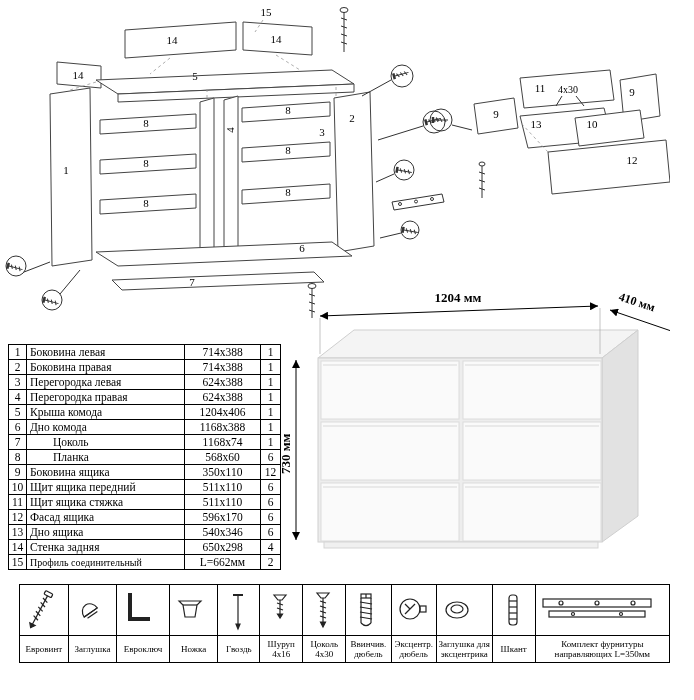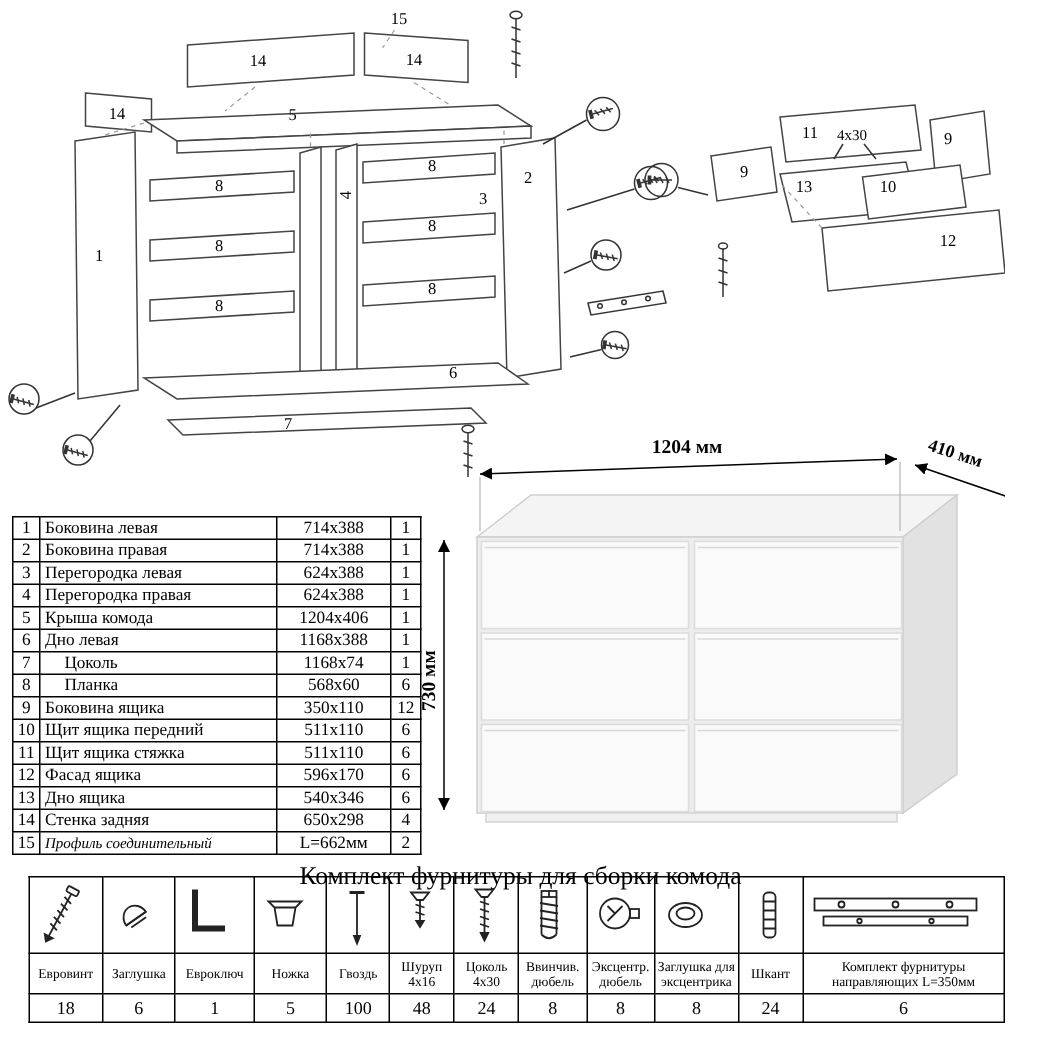--- a/index.html
+++ b/index.html
@@ -4,22 +4,22 @@
 <style>
   html,body{margin:0;padding:0;background:#fff;}
   .page{position:relative;width:670px;height:700px;background:#fff;overflow:hidden;
         font-family:"Liberation Serif",serif;color:#000;}
   .abs{position:absolute;}
   table{border-collapse:collapse;}
   
   .parts{left:8px;top:344px;font-size:11.5px;}
   .parts td{border:1px solid #000;height:14px;line-height:13px;padding:0 3px;white-space:nowrap;}
   .parts td.c{text-align:center;padding:0 1px;}
-  .parts tr:nth-child(7) td.nm,.parts tr:nth-child(8) td.nm{padding-left:16px;}
-  .parts tr:nth-child(15) td.nm{font-size:10px;font-style:italic;}
+  .parts tr:nth-child(7) td.nm,.parts tr:nth-child(8) td.nm{padding-left:26px;}
+  .parts tr:nth-child(15) td.nm{font-size:10px;}
   
   .title{top:574px;left:0;width:694px;text-align:center;font-size:17px;}
   
   .hw{left:8px;top:584px;table-layout:fixed;font-size:9px;margin-left:11px;}
   .hw td{border:1px solid #000;text-align:center;vertical-align:middle;padding:1px;overflow:hidden;}
   .hw td.ic{height:48px;}
   .hw td.nm{height:24px;line-height:10px;}
   .hw td.q{height:16px;font-size:12px;}
   svg{display:block;}
 </style>
@@ -242,21 +242,21 @@
           <td class="c">1</td>
         </tr>
       <tr>
           <td class="c">5</td>
           <td class="nm">Крыша комода</td>
           <td class="c">1204x406</td>
           <td class="c">1</td>
         </tr>
       <tr>
           <td class="c">6</td>
-          <td class="nm">Дно левая</td>
+          <td class="nm">Дно комода</td>
           <td class="c">1168x388</td>
           <td class="c">1</td>
         </tr>
       <tr>
           <td class="c">7</td>
           <td class="nm">Цоколь</td>
           <td class="c">1168x74</td>
           <td class="c">1</td>
         </tr>
       <tr>
@@ -303,21 +303,20 @@
         </tr>
       <tr>
           <td class="c">15</td>
           <td class="nm">Профиль соединительный</td>
           <td class="c">L=662мм</td>
           <td class="c">2</td>
         </tr>
     </tbody>
   </table>
 
-  <div class="abs title">Комплект фурнитуры для сборки комода</div>
 
   <table class="abs hw">
     <colgroup>
       <col style="width:52px">
         <col style="width:52px">
         <col style="width:57px">
         <col style="width:52px">
       <col style="width:42px">
         <col style="width:44px">
         <col style="width:44px">
@@ -463,30 +462,16 @@
         <td class="nm">Ножка</td>
         <td class="nm">Гвоздь</td>
         <td class="nm">Шуруп 4x16</td>
         <td class="nm">Цоколь 4x30</td>
         <td class="nm">Ввинчив. дюбель</td>
         <td class="nm">Эксцентр. дюбель</td>
         <td class="nm">Заглушка для эксцентрика</td>
         <td class="nm">Шкант</td>
         <td class="nm">Комплект фурнитуры направляющих L=350мм</td>
       </tr>
-      <tr>
-        <td class="q">18</td>
-        <td class="q">6</td>
-        <td class="q">1</td>
-        <td class="q">5</td>
-        <td class="q">100</td>
-        <td class="q">48</td>
-        <td class="q">24</td>
-        <td class="q">8</td>
-        <td class="q">8</td>
-        <td class="q">8</td>
-        <td class="q">24</td>
-        <td class="q">6</td>
-      </tr>
     </tbody>
   </table>
 
 </div>
 
 </body></html>

